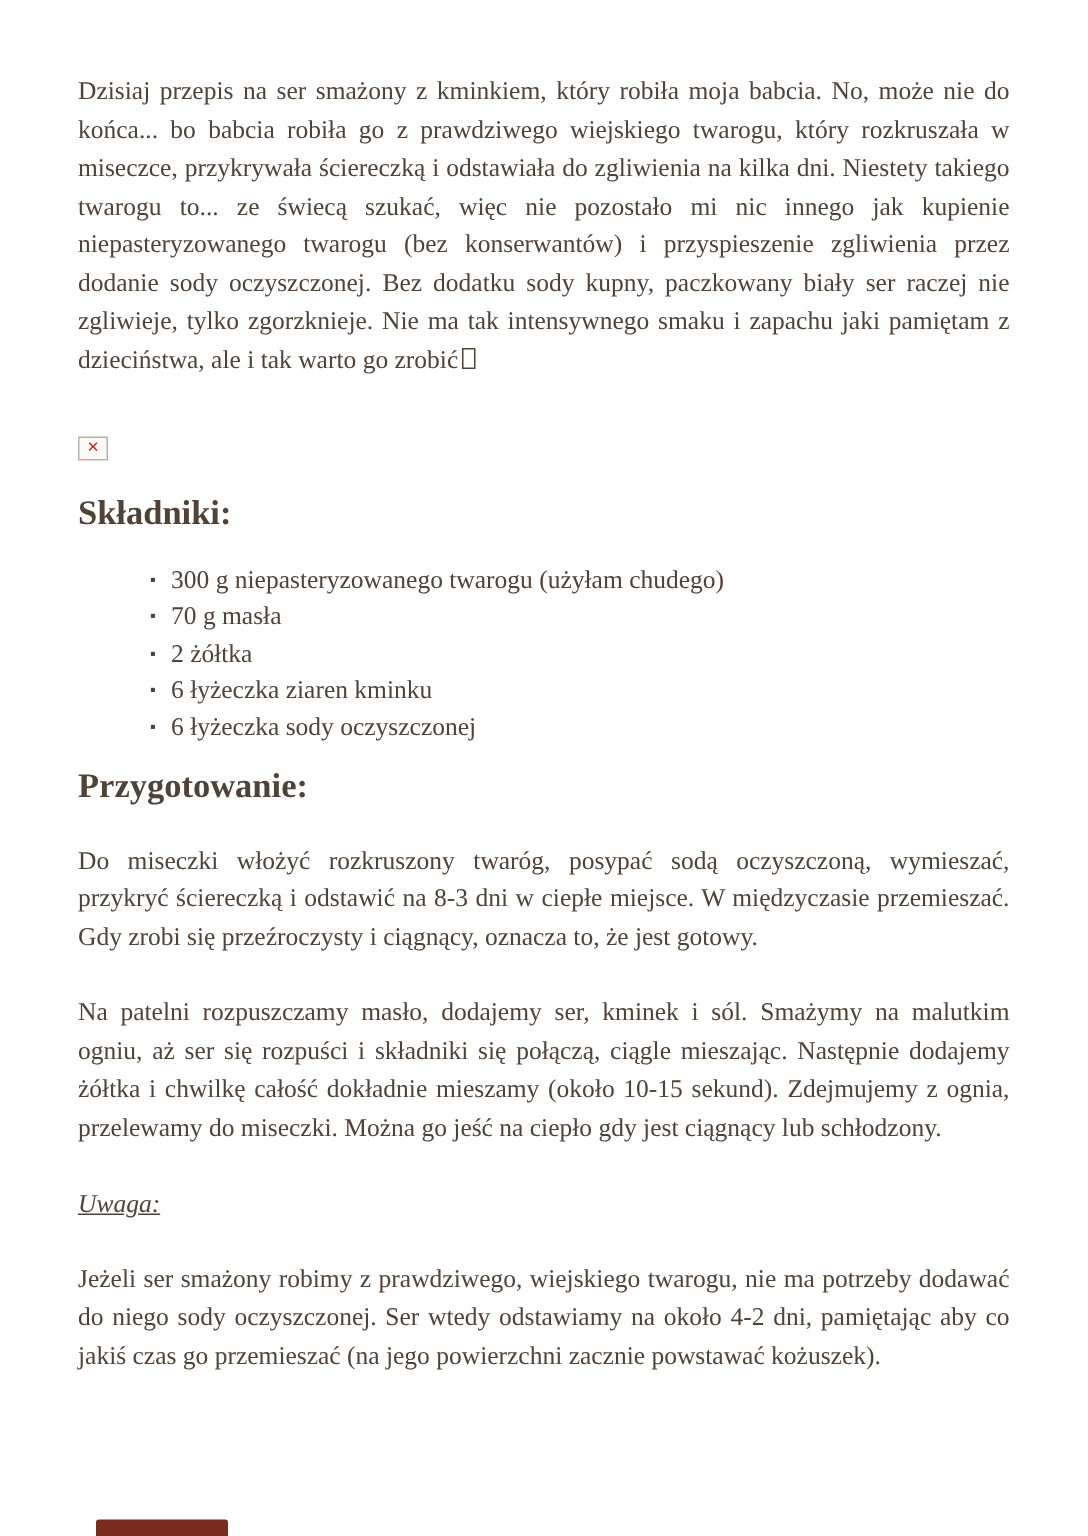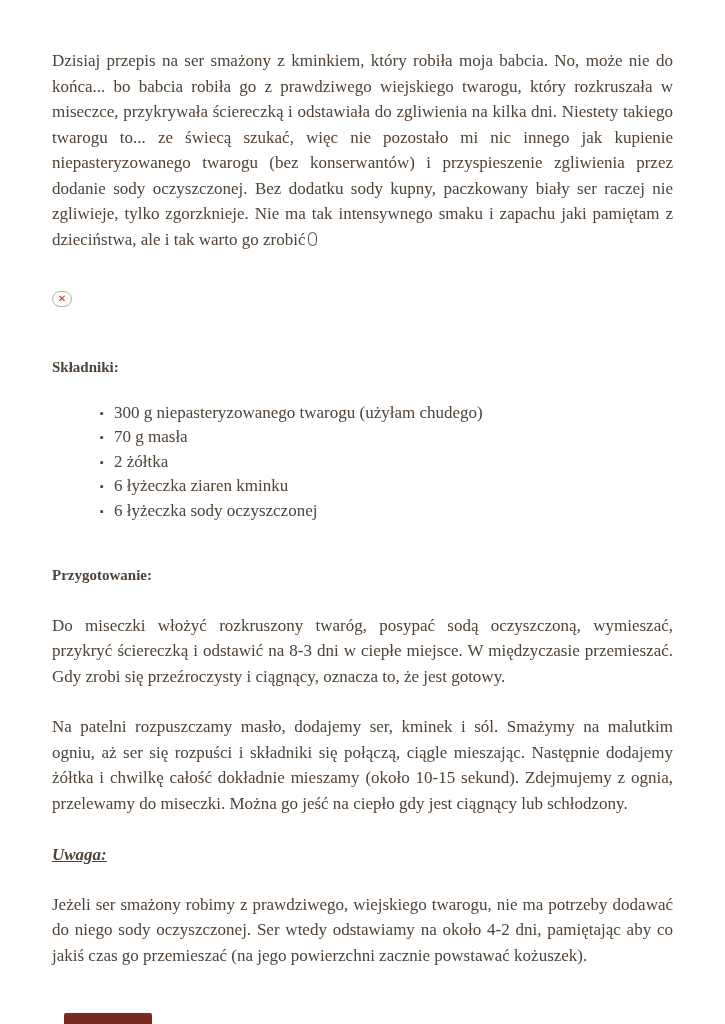--- a/index.html
+++ b/index.html
@@ -1,15 +1,15 @@
 <!DOCTYPE html>
 <html lang="pl"><head>
 <meta charset="utf-8">
 <style>
-  * { margin: 0; padding: 0; box-sizing: border-box; border-radius: 23px; }
+  * { margin: 0; padding: 0; box-sizing: border-box; }
 
   html, body {
     width: 725px;
     height: 1024px;
     background: #ffffff;
     overflow: hidden;
     position: relative;
     font-family: "Liberation Serif", "DejaVu Serif", serif;
   }
 
@@ -48,24 +48,24 @@
     margin: 14px 0 8px 0;
   }
   .broken-image .x-glyph {
     color: #c22a1c;
     font-size: 10px;
     line-height: 1;
     font-family: "DejaVu Sans", sans-serif;
   }
 
   h2.section-heading {
-    font-size: 15px;
+    font-size: 23px;
     font-weight: bold;
     color: #4f4237;
-    margin: 40px 0 0 0;
+    margin: 14px 0 0 0;
   }
 
   ul.ingredient-list {
     list-style: none;
     margin: 20px 0 6px 0;
     padding-left: 48px;
   }
   ul.ingredient-list li {
     position: relative;
     padding-left: 14px;
@@ -77,21 +77,21 @@
     left: 0;
     top: 0;
     font-size: 11px;
     line-height: 24.5px;
     color: #4f4237;
   }
 
   .note-heading {
     font-style: italic;
     text-decoration: underline;
-    font-weight: bold;
+    font-weight: normal;
     font-size: 17px;
     margin: 26px 0 0 0;
     color: #4f4237;
   }
 
   .para-after-heading { margin-top: 24px; }
 
   .footer-button {
     position: absolute;
     left: 64px;

